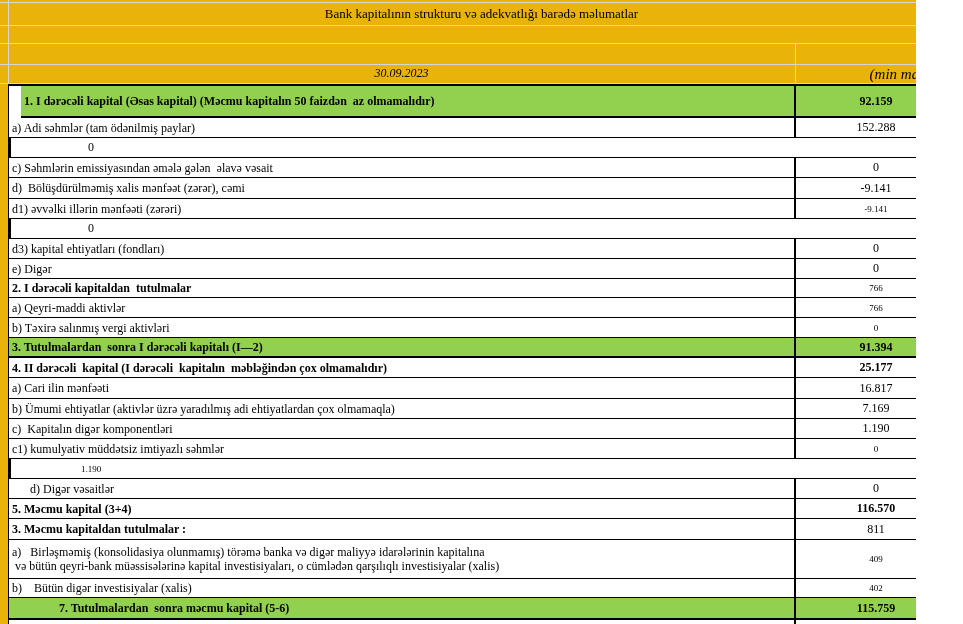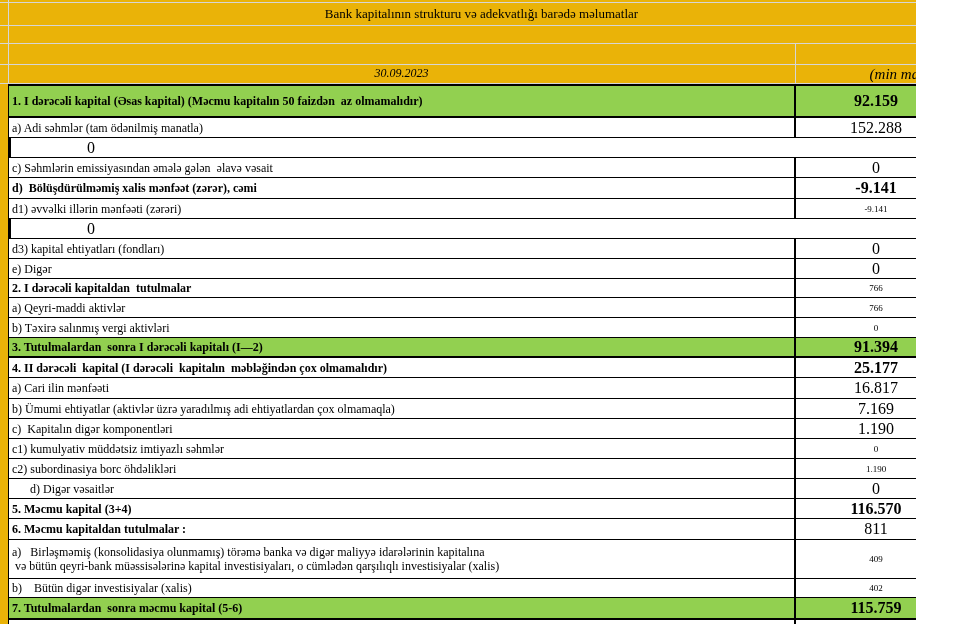--- a/index.html
+++ b/index.html
@@ -42,21 +42,21 @@
     flex:1;min-width:0;
     display:flex;align-items:center;
     padding:0 2px 0 3px;
     font-size:12px;line-height:14px;
     white-space:pre-wrap;overflow:hidden;
   }
   .cell-value{
     width:162px;flex:0 0 162px;
     border-left:2px solid #000;
     display:flex;align-items:center;justify-content:center;
-    font-size:16px;
+    font-size:12px;
     box-sizing:border-box;
     text-align:center;
   }
   .bold{font-weight:bold;}
   .small{font-size:9px;}
 </style>
 </head>
 <body>
 
 <div class="sheet">
@@ -69,36 +69,36 @@
   <div class="gridline-v" style="left:8px;top:0;height:624px"></div>
   <div class="gridline-v" style="left:795px;top:43px;height:41px"></div>
   <div class="gridline-v" style="left:959px;top:0;height:624px"></div>
 
   <div class="title">Bank kapitalının strukturu və adekvatlığı barədə məlumatlar</div>
 
   <div class="date">30.09.2023</div>
   <div class="unit">(min manatla)</div>
 
   <div class="table">
-      <div class="row green" style="height: 32px;">
+      <div class="row green" style="height: 32px; margin-left: 12px;">
         <div class="cell-label bold">1. I dərəcəli kapital (Əsas kapital) (Məcmu kapitalın 50 faizdən  az olmamalıdır)</div>
         <div class="cell-value bold">92.159</div>
       </div>
       <div class="row">
-        <div class="cell-label">a) Adi səhmlər (tam ödənilmiş manatla)</div>
+        <div class="cell-label">a) Adi səhmlər (tam ödənilmiş paylar)</div>
         <div class="cell-value">152.288</div>
       </div>
       <div class="row">
         <div class="cell-value">0</div>
       </div>
       <div class="row">
         <div class="cell-label">c) Səhmlərin emissiyasından əmələ gələn  əlavə vəsait</div>
         <div class="cell-value">0</div>
       </div>
-      <div class="row" style="height: 21px; font-weight: bold;">
+      <div class="row" style="height: 21px;">
         <div class="cell-label">d)  Bölüşdürülməmiş xalis mənfəət (zərər), cəmi</div>
         <div class="cell-value">-9.141</div>
       </div>
       <div class="row">
         <div class="cell-label">d1) əvvəlki illərin mənfəəti (zərəri)</div>
         <div class="cell-value small">-9.141</div>
       </div>
       <div class="row">
         <div class="cell-value">0</div>
       </div>
@@ -140,45 +140,44 @@
       </div>
       <div class="row">
         <div class="cell-label">c)  Kapitalın digər komponentləri</div>
         <div class="cell-value">1.190</div>
       </div>
       <div class="row">
         <div class="cell-label">c1) kumulyativ müddətsiz imtiyazlı səhmlər</div>
         <div class="cell-value small">0</div>
       </div>
       <div class="row">
-        <div class="cell-label">c2) subordinasiya borc öhdəlikləri</div>
         <div class="cell-value small">1.190</div>
       </div>
       <div class="row">
         <div class="cell-label">      d) Digər vəsaitlər</div>
         <div class="cell-value">0</div>
       </div>
       <div class="row">
         <div class="cell-label bold">5. Məcmu kapital (3+4)</div>
         <div class="cell-value bold">116.570</div>
       </div>
       <div class="row" style="height: 21px;">
-        <div class="cell-label bold">6. Məcmu kapitaldan tutulmalar :</div>
+        <div class="cell-label bold">3. Məcmu kapitaldan tutulmalar :</div>
         <div class="cell-value">811</div>
       </div>
       <div class="row" style="height: 39px;">
         <div class="cell-label">a)   Birləşməmiş (konsolidasiya olunmamış) törəmə banka və digər maliyyə idarələrinin kapitalına
  və bütün qeyri-bank müəssisələrinə kapital investisiyaları, o cümlədən qarşılıqlı investisiyalar (xalis)</div>
         <div class="cell-value small">409</div>
       </div>
       <div class="row" style="height: 19px; gap: 44px;">
         <div class="cell-label">b)    Bütün digər investisiyalar (xalis)</div>
         <div class="cell-value small">402</div>
       </div>
-      <div class="row green" style="height: 22px;">
+      <div class="row green" style="height: 22px; padding-left: 47px;">
         <div class="cell-label bold">7. Tutulmalardan  sonra məcmu kapital (5-6)</div>
         <div class="cell-value bold">115.759</div>
       </div>
       <div class="row">
         <div class="cell-label bold">8. Risk dərəcəsi üzrə ölçülmüş məcmu aktivlər</div>
         <div class="cell-value bold">224.527</div>
       </div>
     </div>
 
 </div>

